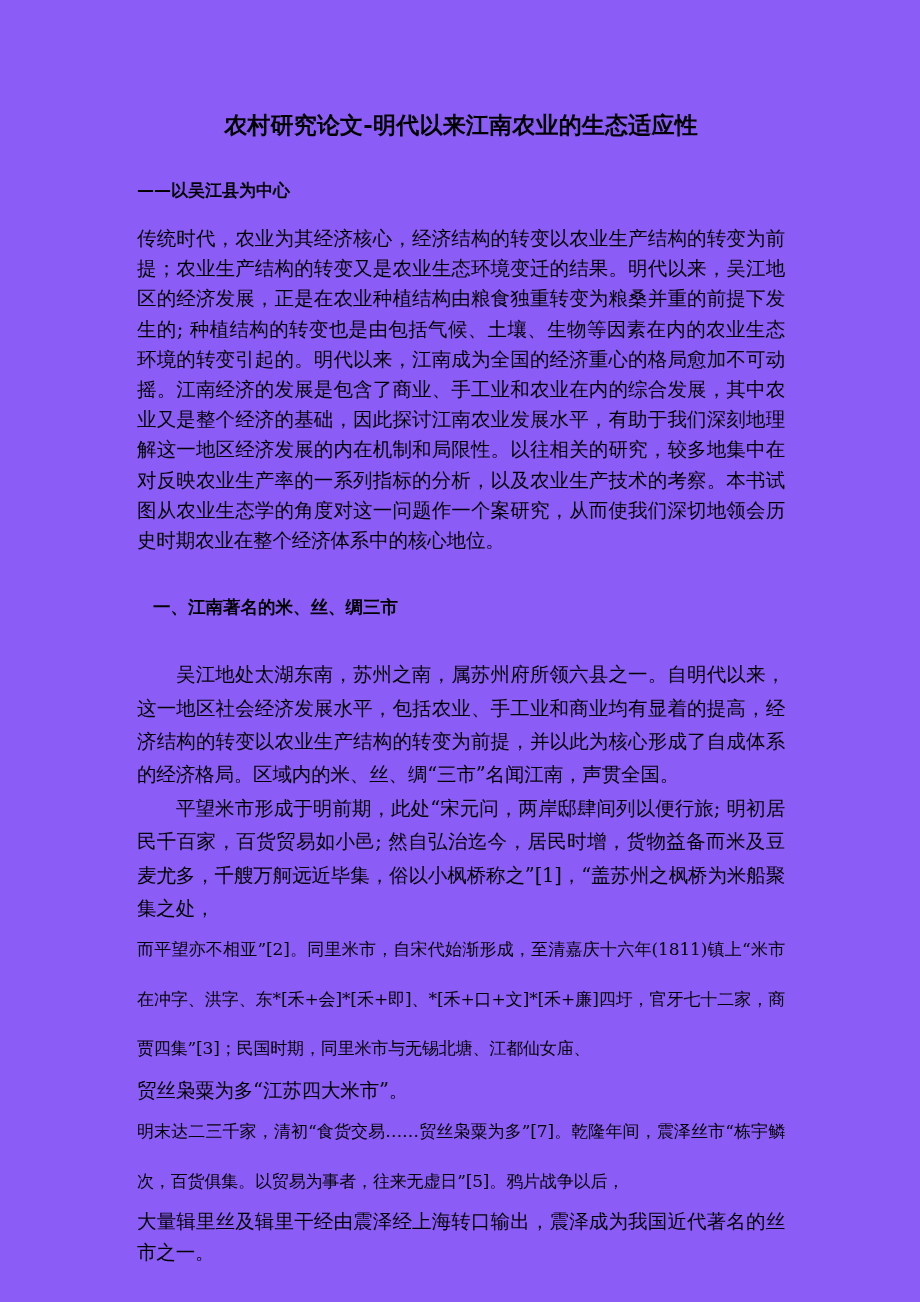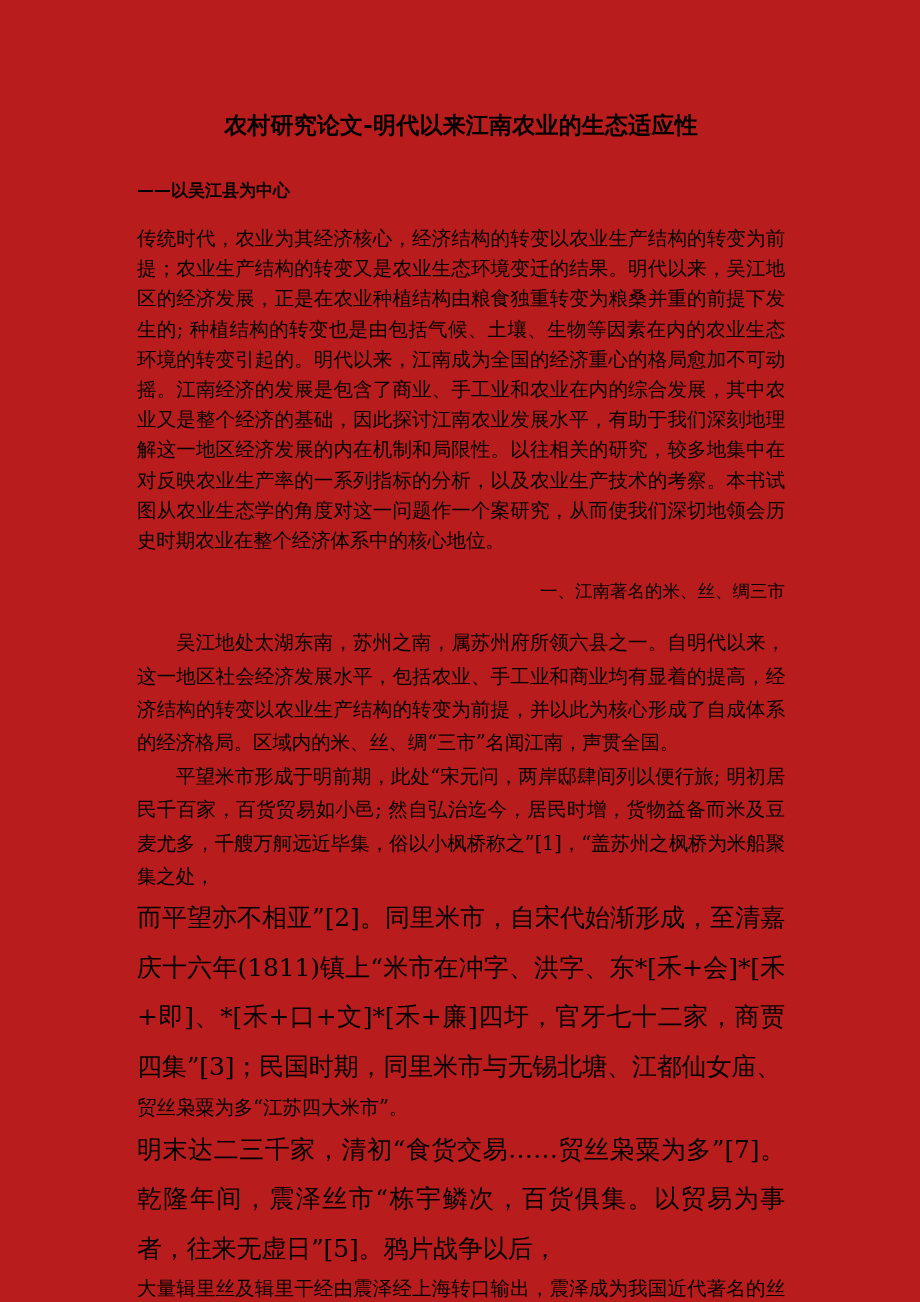--- a/index.html
+++ b/index.html
@@ -8,21 +8,21 @@
     background: #ffffff;
   }
   body {
     font-family: "DejaVu Serif", "Liberation Serif", serif;
     color: #000000;
   }
   .page {
     position: relative;
     width: 920px;
     height: 1302px;
-    background: #b91c1c;
+    background: #8b5cf6;
     overflow: hidden;
     box-sizing: border-box;
   }
   .content {
     position: absolute;
     left: 137px;
     top: 0;
     width: 648px;
   }
   .doc-title {
@@ -44,37 +44,37 @@
   }
   p.body-para {
     margin: 0;
     font-size: 19.5px;
     line-height: 30.2px;
     text-align: justify;
     text-justify: inter-character;
     letter-spacing: -0.15px;
   }
   .section-heading {
-    margin: 0;
+    margin: 16px;
     font-size: 17.5px;
     line-height: 26px;
-    font-weight: normal;
-    text-align: right;
+    font-weight: bold;
+    text-align: left;
   }
   p.loose-para {
     margin: 0;
     font-size: 19.5px;
     line-height: 33.4px;
     text-align: justify;
     text-justify: inter-character;
     letter-spacing: -0.15px;
   }
   p.extra-loose-para {
     margin: 0;
-    font-size: 25px;
+    font-size: 17px;
     line-height: 49.5px;
     text-align: justify;
     text-justify: inter-character;
     letter-spacing: -0.15px;
   }
   p.tight-para {
     margin: 0;
     font-size: 19.5px;
     line-height: 31px;
     text-align: justify;

